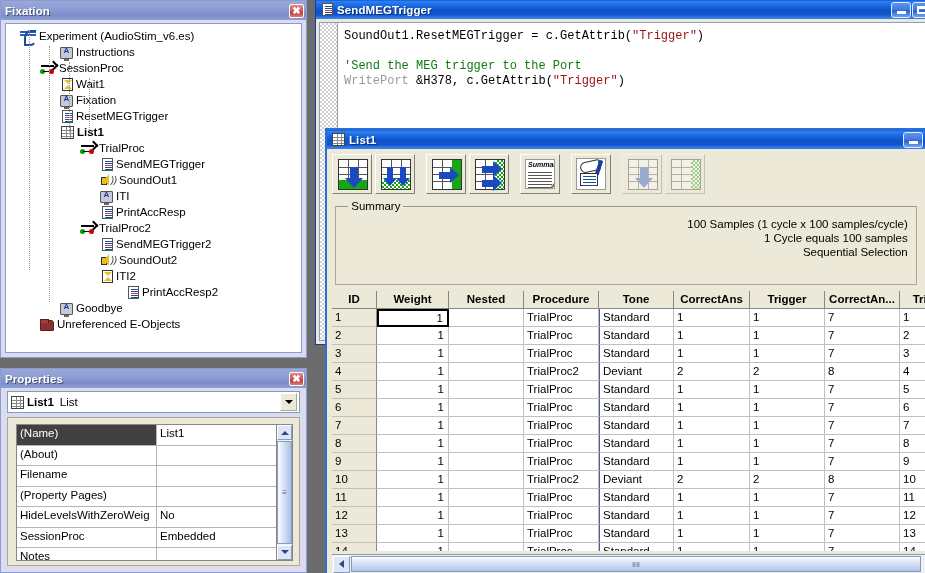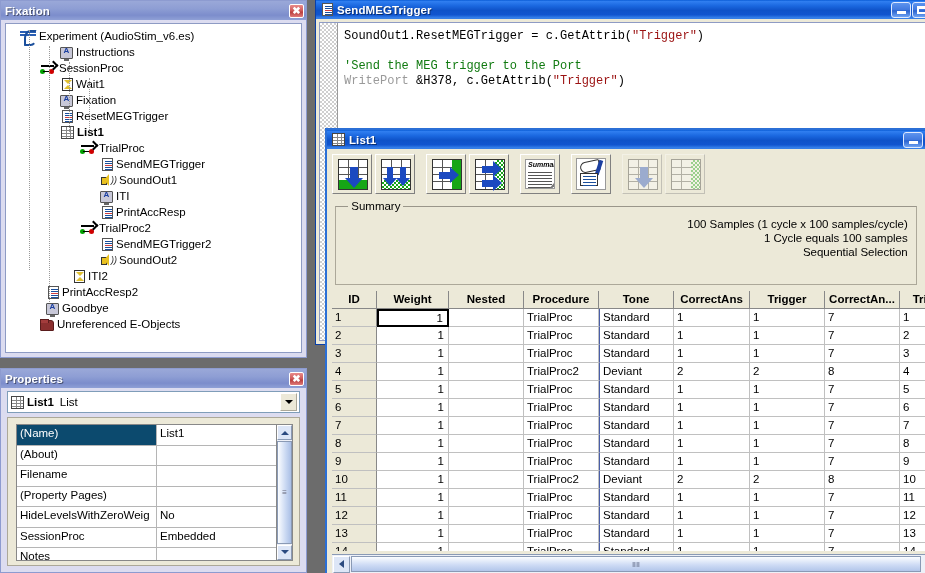--- a/index.html
+++ b/index.html
@@ -126,21 +126,21 @@
 
   #prop-grid-wrap {
     position:absolute; left:6px; top:48px; right:6px; bottom:6px;
     background:#ece9d8; border:1px solid #aca899; padding:4px;
   }
   #prop-grid { position:absolute; left:8px; top:6px; right:22px; bottom:4px; overflow:hidden;
      border:1px solid #888; background:#fff; }
   .prow { display:flex; height:20.5px; border-bottom:1px solid #b5b5b5; font-size:11.5px; }
   .pkey { width:140px; padding:2px 0 0 3px; border-right:1px solid #b5b5b5; overflow:hidden; white-space:nowrap; }
   .pval { flex:1; padding:2px 0 0 3px; overflow:hidden; white-space:nowrap; }
-  .prow.sel .pkey { background:#0c4a6e; color:#fff; }
+  .prow.sel .pkey { background:#404040; color:#fff; }
   .vscroll { position:absolute; right:6px; top:6px; bottom:4px; width:17px;
      background:#eef1f8; border:1px solid #888; display:flex; flex-direction:column; }
   .vs-btn { height:17px; background:#dde6f7; border:1px solid #fff; border-right-color:#8a9ab5; border-bottom-color:#8a9ab5;
      display:flex; align-items:center; justify-content:center; }
   .vs-btn i { border-left:4px solid transparent; border-right:4px solid transparent; }
   .vs-up i { border-bottom:4px solid #2b4a80; }
   .vs-dn i { border-top:4px solid #2b4a80; }
   .vs-thumb { height:115px; margin:1px 0; background:linear-gradient(to right,#fbfdff,#c9d8f2 60%,#aabfe6);
      border:1px solid #8a9ab5; display:flex; align-items:center; justify-content:center; }
   .vs-thumb b { font-size:8px; color:#667; letter-spacing:0; }
@@ -311,29 +311,29 @@
           <div class="trow" style="padding-left: 94px;">
             <span class="tico ic-inline"></span>
             <span class="lbl">SendMEGTrigger2</span>
           </div>
           <div class="trow" style="padding-left: 94px;">
             <span class="tico ic-sound">
               <i class="w">))</i>
             </span>
             <span class="lbl">SoundOut2</span>
           </div>
-          <div class="trow" style="padding-left: 66px;">
+          <div class="trow" style="padding-left: 94px;">
             <span class="tico ic-wait"></span>
             <span class="lbl">ITI2</span>
           </div>
-          <div class="trow" style="padding-left: 40px;">
+          <div class="trow" style="padding-left: 120px;">
             <span class="tico ic-inline"></span>
             <span class="lbl">PrintAccResp2</span>
           </div>
-          <div class="trow" style="padding-left: 40px;">
+          <div class="trow" style="padding-left: 54px;">
             <span class="tico ic-disp"></span>
             <span class="lbl">Goodbye</span>
           </div>
           <div class="trow" style="padding-left: 34px;">
             <span class="tico ic-folder"></span>
             <span class="lbl">Unreferenced E-Objects</span>
           </div>
           <div class="guide" style="left: 23px; top: 6px; bottom: 62px;"></div>
           <div class="guide" style="left: 43px; top: 22px; bottom: 30px;"></div>
           <div class="guide" style="left: 63px; top: 38px; bottom: 200px;"></div>

